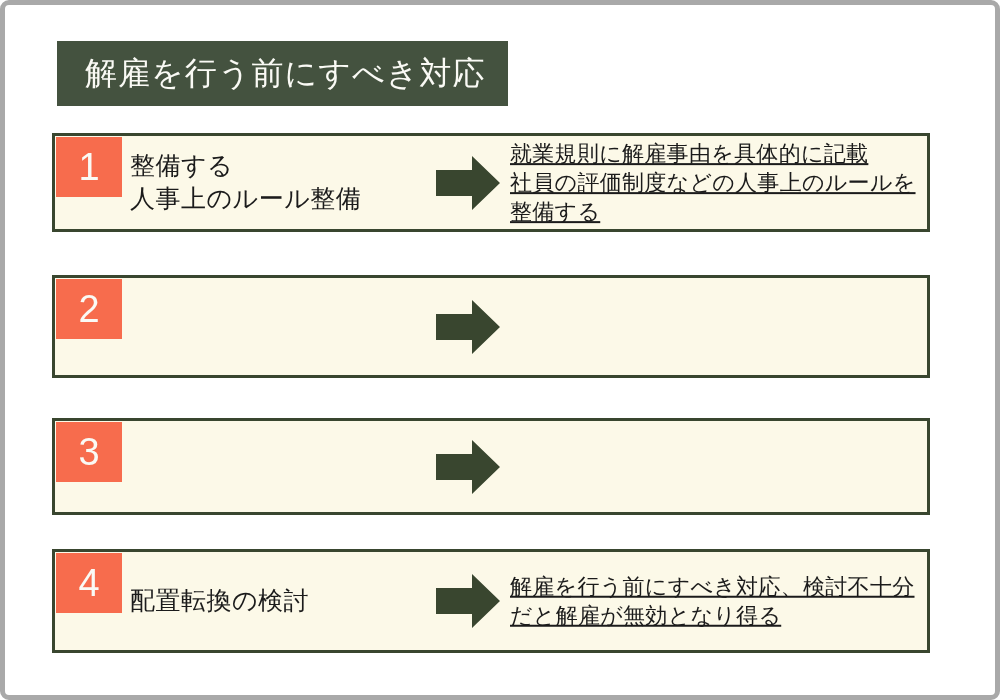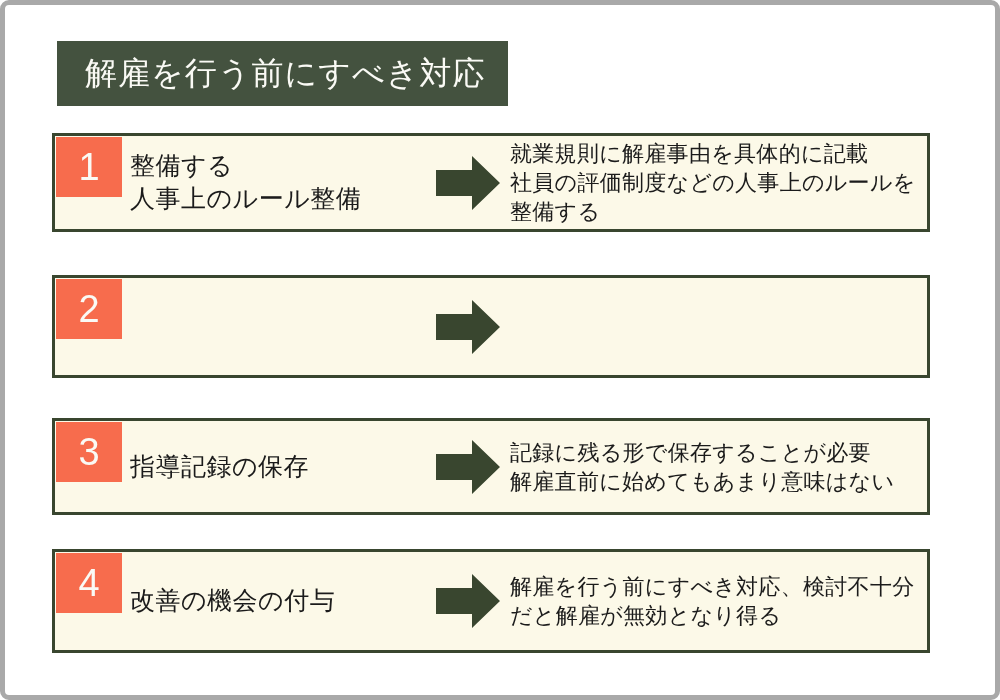--- a/index.html
+++ b/index.html
@@ -78,20 +78,21 @@
   .step-desc {
     position: absolute;
     left: 455px; top: 50%;
     transform: translateY(-50%);
     width: 425px;
     font-size: 22px;
     line-height: 1.33;
     color: var(--text-dark);
     white-space: pre-line;
     letter-spacing: 0.3px;
+    text-decoration: underline;
   }
 </style>
 </head>
 <body>
 
 <div class="page-frame">
 
   <div class="title-box">解雇を行う前にすべき対応</div>
 
   <div class="step-row r1">
@@ -112,33 +113,30 @@
     <div class="badge">2</div>
     <div class="arrow-wrap">
       <svg viewBox="0 0 64 54" xmlns="http://www.w3.org/2000/svg">
         <polygon points="0,14 36,14 36,0 64,27 36,54 36,40 0,40" fill="#39462f"></polygon>
       </svg>
     </div>
   </div>
 
   <div class="step-row r3">
     <div class="badge">3</div>
-    <div class="step-title">指導記録の保存</div>
     <div class="arrow-wrap">
       <svg viewBox="0 0 64 54" xmlns="http://www.w3.org/2000/svg">
         <polygon points="0,14 36,14 36,0 64,27 36,54 36,40 0,40" fill="#39462f"></polygon>
       </svg>
     </div>
-    <div class="step-desc">記録に残る形で保存することが必要
-解雇直前に始めてもあまり意味はない</div>
   </div>
 
   <div class="step-row r4">
     <div class="badge">4</div>
-    <div class="step-title">改善の機会の付与</div>
+    <div class="step-title">配置転換の検討</div>
     <div class="arrow-wrap">
       <svg viewBox="0 0 64 54" xmlns="http://www.w3.org/2000/svg">
         <polygon points="0,14 36,14 36,0 64,27 36,54 36,40 0,40" fill="#39462f"></polygon>
       </svg>
     </div>
     <div class="step-desc">解雇を行う前にすべき対応、検討不十分
 だと解雇が無効となり得る</div>
   </div>
 
 </div>

